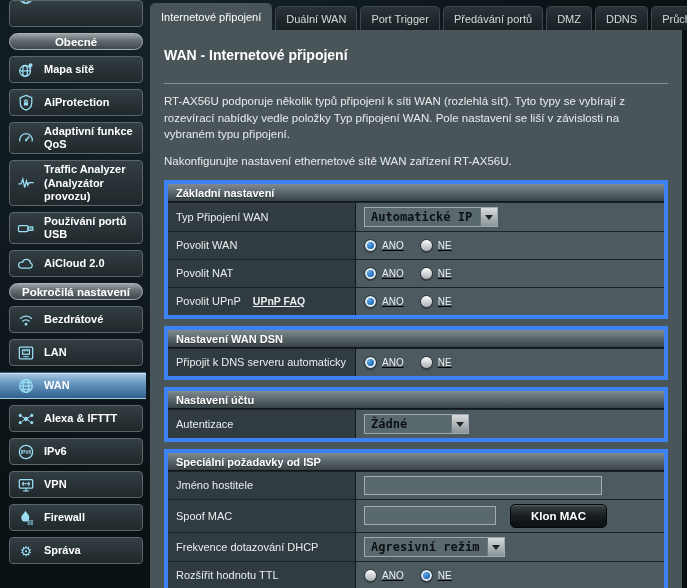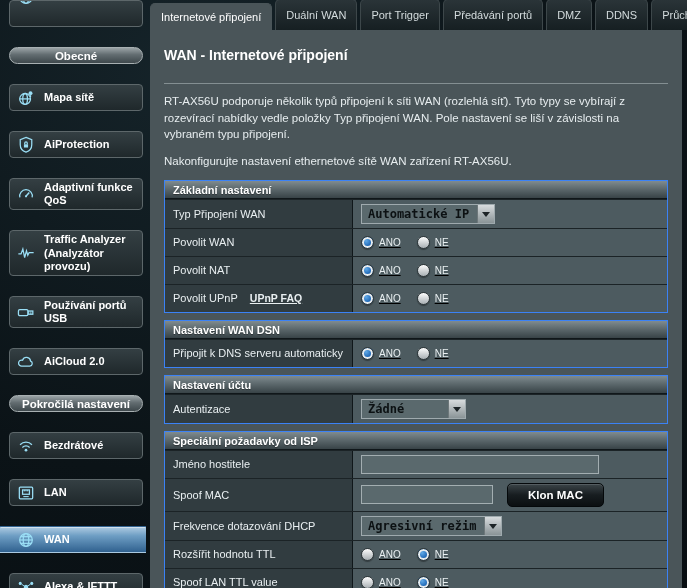--- a/index.html
+++ b/index.html
@@ -2,51 +2,51 @@
 <html><head>
 <meta charset="utf-8">
 <style>
   html,body{width:687px;height:588px;margin:0;overflow:hidden;
     font-family:"Liberation Sans",sans-serif;
     background:radial-gradient(ellipse at 25% 12%, #152329 0%, #0b1317 55%, #080e12 100%);}
   *{box-sizing:border-box;}
 
   
   .sidebar{position:absolute;left:0;top:0;width:146px;height:588px;
-    padding:0 3px 0 9px;display:flex;flex-direction:column;gap:20px;overflow:hidden;}
+    padding:0 3px 0 9px;display:flex;flex-direction:column;gap:6px;overflow:hidden;}
   .side-header{flex:none;height:17px;line-height:16px;text-align:center;color:#fff;
     font-size:11.5px;font-weight:bold;border-radius:9px;border:1px solid #a8b0b2;
     background:linear-gradient(180deg,#9aa3a6,#626c70 45%,#3e484c);}
   .side-item{flex:none;display:flex;align-items:center;gap:6px;min-height:27px;
     padding:2px 3px;background:linear-gradient(180deg,#343f43,#1f282b);
     border:1px solid #5d676a;border-radius:4px;color:#fff;font-weight:bold;
     font-size:11px;line-height:1.2;cursor:pointer;}
   .side-item .icon{width:25px;flex:none;display:flex;justify-content:center;align-items:center;}
   .side-item.active{background:linear-gradient(180deg,#aecbe2,#6e9ec4 35%,#30618f);
     border:1px solid transparent;border-radius:0;margin:0 -3px 0 -9px;
     padding:2px 3px 2px 12px;box-shadow:inset 0 1px 0 rgba(255,255,255,.45);}
   .side-item.cut{height:12px;overflow:hidden;align-items:flex-start;}
   .side-item.cut>*{transform:translateY(-15px);}
 
   
   .tabbar{position:absolute;left:150px;top:3px;height:27px;display:flex;gap:3px;align-items:flex-end;}
-  .tab{height:31px;padding:0 10px;display:flex;align-items:center;white-space:nowrap;
+  .tab{height:24px;padding:0 10px;display:flex;align-items:center;white-space:nowrap;
     background:linear-gradient(180deg,#2a3438,#161f22);border:1px solid #3d474a;border-bottom:none;
     border-radius:5px 5px 0 0;color:#d3dbdd;font-size:11px;cursor:pointer;}
   .tab.active{height:27px;background:#49545​8;background:#495458;border-color:#495458;color:#fff;}
 
   
   .panel{position:absolute;left:150px;right:5px;top:30px;bottom:0;background:#4a5559;
     padding:10px 14px 6px;overflow:hidden;}
   .page-title{font-size:14px;font-weight:bold;color:#fff;margin:7px 0 20px;}
   .title-divider{height:1px;background:#848f92;margin:0 0 9px;}
   .intro{font-size:11.5px;color:#e7edef;line-height:1.45;margin:0 0 10px;}
 
   
-  .ftable{border:1px solid #3b82f6;margin-top:7px;}
+  .ftable{border:4px solid #3b82f6;margin-top:7px;}
   .fheader{background:linear-gradient(180deg,#7f8b8f,#5a666a 50%,#384347);
     color:#fff;font-size:11px;font-weight:bold;padding:3px 8px;height:18px;line-height:13px;
     border-bottom:1px solid #10171a;text-shadow:0 1px 1px rgba(0,0,0,.4);}
   .frow{display:flex;border-top:1px solid #1b2326;justify-content:space-between;}
   .frow:first-of-type{border-top:none;}
   .cell-label{width:188px;flex:none;background:#313c40;color:#e9eff1;font-size:11px;
     padding:7px 8px;border-right:1px solid #10171a;display:flex;align-items:center;gap:12px;}
   .cell-value{flex:1;background:#4d5b60;padding:4px 8px;display:flex;align-items:center;min-height:27px;}
   .faq-link{color:#e9eff1;font-size:10.5px;text-decoration:underline;cursor:pointer;font-weight:bold;}
 

